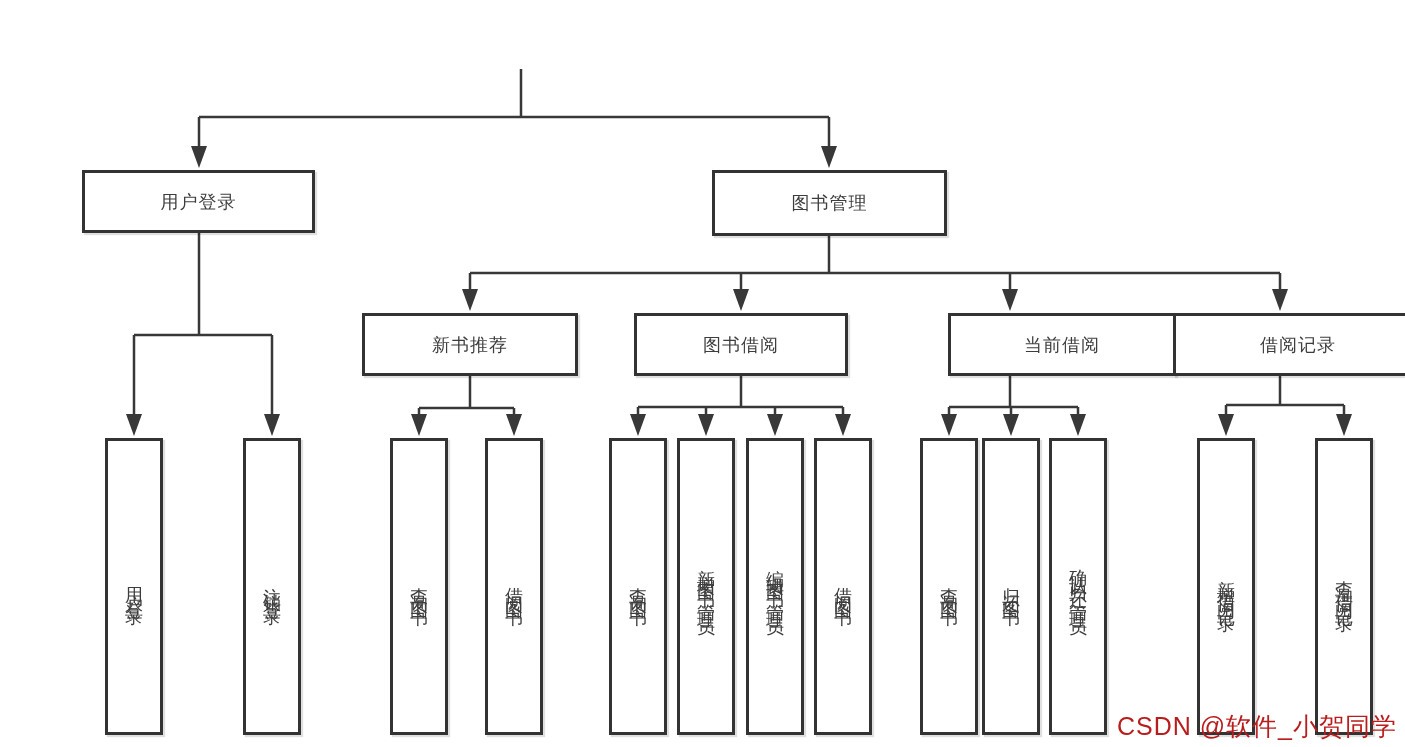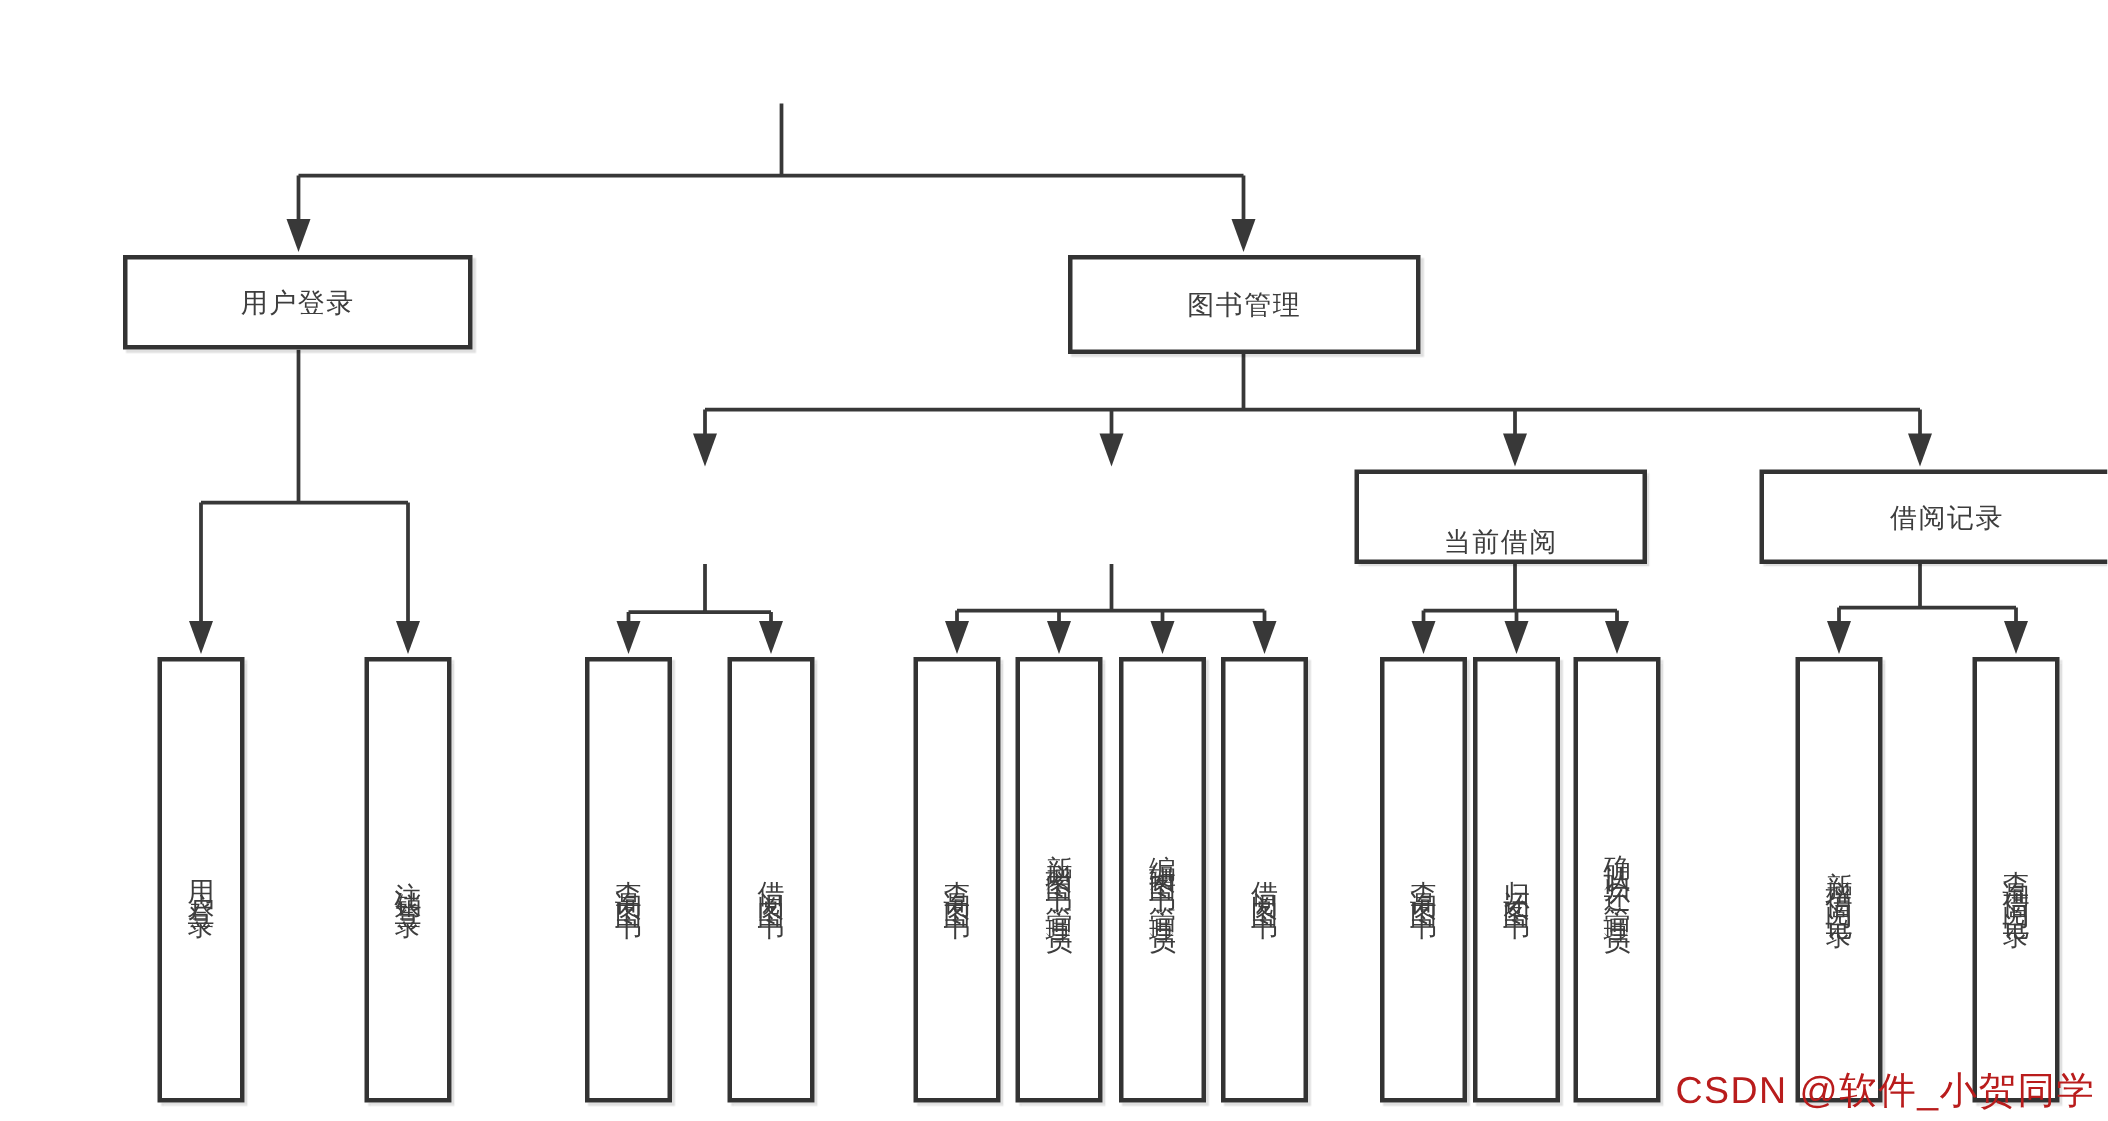--- a/index.html
+++ b/index.html
@@ -18,21 +18,21 @@
     font-size:18px;
     box-shadow:2px 2px 1px rgba(0,0,0,0.12);
   }
   .node span{white-space:nowrap;letter-spacing:1px;}
   
   .box-root{left:21px;top:13px;width:1001px;height:56px;}
   .box-user-login{left:82px;top:170px;width:233px;height:63px;}
   .box-book-mgmt{left:712px;top:170px;width:235px;height:66px;}
   .box-l3-0{left:362px;top:313px;width:216px;height:63px;}
   .box-l3-1{left:634px;top:313px;width:214px;height:63px;}
-  .box-l3-2{left:903px;top:313px;width:195px;height:63px;align-items:flex-end;}
+  .box-l3-2{left:948px;top:313px;width:228px;height:63px;}
   .box-l3-3{left:1173px;top:313px;width:250px;height:63px;}
   
   .leaf{
     top:438px;width:58px;height:297px;
     writing-mode:vertical-rl;
   }
   .leaf span{letter-spacing:7px;white-space:nowrap;}
   .lf-0{left:105px;}  .lf-1{left:243px;}
   .lf-2{left:390px;}  .lf-3{left:485px;}
   .lf-4{left:609px;}  .lf-5{left:677px;}
@@ -87,20 +87,26 @@
   </svg>
 
 
   <div class="node box-user-login">
     <span>用户登录</span>
   </div>
   <div class="node box-book-mgmt">
     <span>图书管理</span>
   </div>
 
+  <div class="node box-l3-0">
+    <span>新书推荐</span>
+  </div>
+  <div class="node box-l3-1">
+    <span>图书借阅</span>
+  </div>
   <div class="node box-l3-2">
     <span>当前借阅</span>
   </div>
   <div class="node box-l3-3">
     <span>借阅记录</span>
   </div>
 
   <div class="node leaf lf-0">
     <span>用户登录</span>
   </div>

